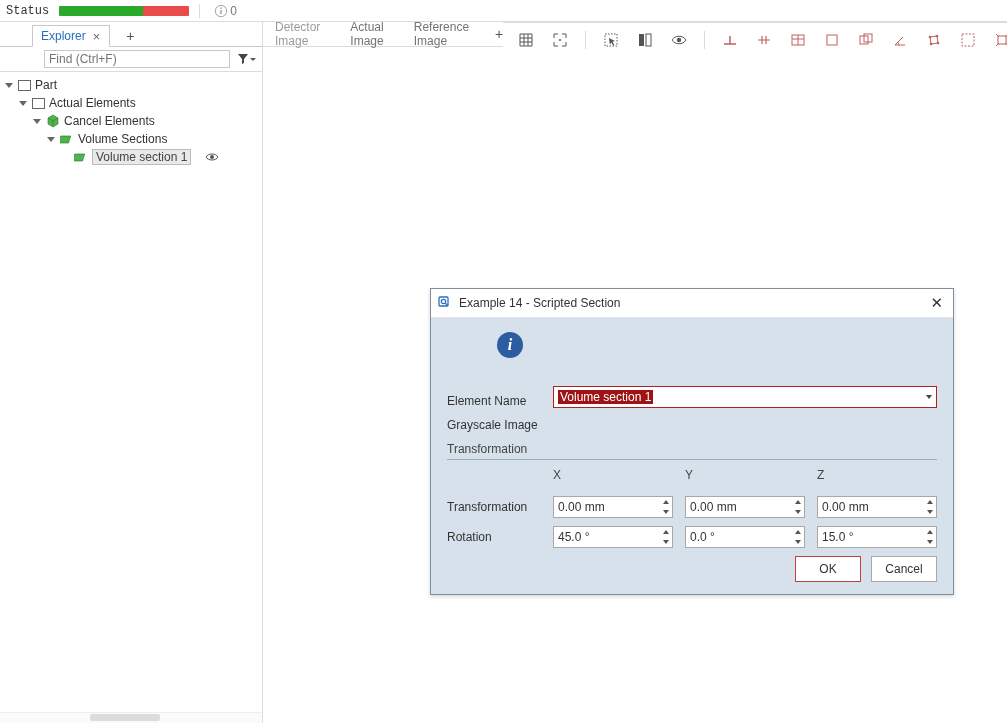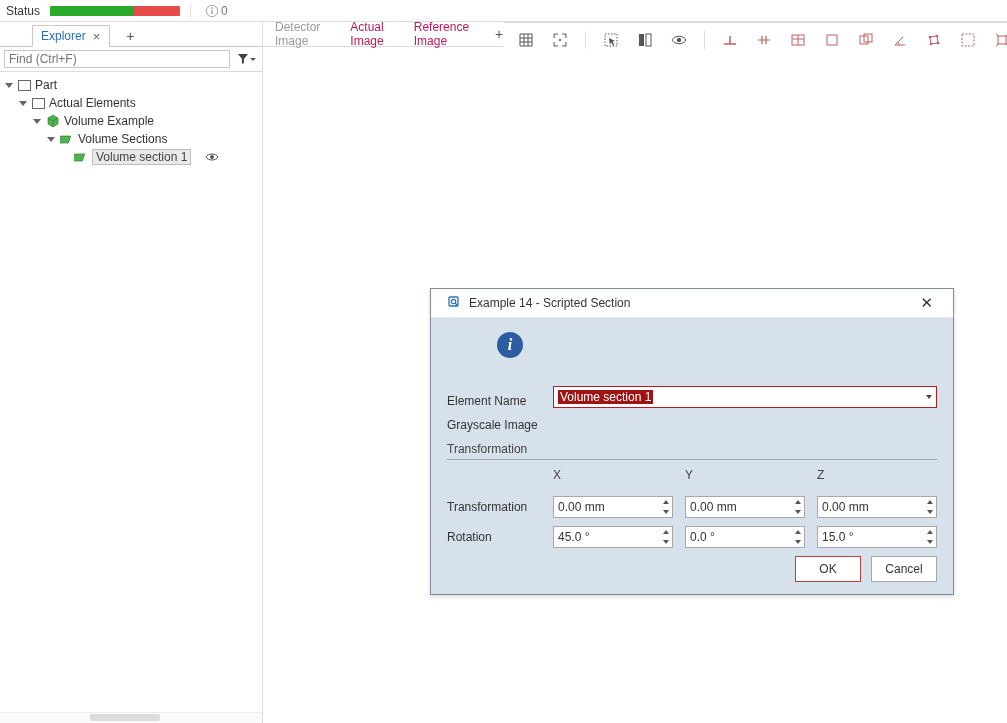--- a/index.html
+++ b/index.html
@@ -32,21 +32,21 @@
 
   
   .topbar{
     height:22px;
     border-bottom:1px solid var(--border2);
     display:flex;align-items:center;
     padding:0 6px;
     gap:6px;
     box-sizing:border-box;
   }
-  .status-label{padding-right:4px;}
+  .status-label{padding-right:4px;font-family:Liberation Mono, monospace;}
   .status-bar{
     width:130px;height:10px;
     background:linear-gradient(to right,#2aa82a 0%,#2aa82a 65%, #e94b4b 65%, #e94b4b 100%);
     border-radius:1px;
   }
   .info-pill{
     display:flex;align-items:center;gap:2px;
     margin-left:4px;
     color:#777;
   }
@@ -99,20 +99,21 @@
   .side-tab-new{
     padding:3px 8px;color:#555;cursor:pointer;font-size:14px;line-height:14px;
     margin-left:8px;
   }
 
   
   .search-row{
     display:flex;align-items:center;
     border-bottom:1px solid var(--border2);
     height:24px;
+    padding-left:40px;
   }
   .search-input{
     flex:1;
     border:1px solid var(--border);
     margin:2px 4px 2px 4px;
     height:18px;
     padding:0 4px;
     font-size:12px;
     color:#888;
     background:#fff;
@@ -167,21 +168,21 @@
   .side-hscroll{height:10px;background:#fafafa;border-top:1px solid #eee;position:relative;}
   .side-hscroll .thumb{position:absolute;left:90px;top:1px;width:70px;height:7px;background:#dcdcdc;border-radius:2px;}
 
   
   .vp-tabs{
     height:24px;
     border-bottom:1px solid var(--border2);
     display:flex;align-items:center;
     padding-left:8px;gap:22px;
   }
-  .vp-tab{color:#be185d;cursor:pointer;padding:2px 4px;}
+  .vp-tab{color:#737373;cursor:pointer;padding:2px 4px;}
   .vp-tab.active{color:#9a9a9a;}
   .vp-tab-new{color:#555;font-size:14px;cursor:pointer;}
 
   
   .canvas{
     flex:1;
     position:relative;
     overflow:hidden;
     background:#fff;
   }
@@ -205,21 +206,21 @@
     position:absolute;
     left:430px;top:288px;
     width:522px;
     background:var(--dialog-bg);
     border:1px solid var(--dialog-border);
     box-shadow:0 2px 4px rgba(0,0,0,.15);
   }
   .dialog-title{
     height:28px;background:#fff;
     display:flex;align-items:center;gap:6px;
-    padding:0 16px;
+    padding:0 6px;
     border-bottom:1px solid #e6e6e6;
   }
   .dialog-title .icon{width:16px;height:16px;display:flex;align-items:center;justify-content:center;color:#2a6fbf;}
   .dialog-close{margin-left:auto;cursor:pointer;font-size:15px;color:#333;padding:0 4px;}
   .dialog-body{padding:14px 16px 12px 16px;}
   .dlg-intro{display:flex;gap:34px;margin-bottom:28px;margin-left:50px;}
   .dlg-intro .icon{width:26px;height:26px;border-radius:50%;background:#2b5da0;color:#fff;display:flex;align-items:center;justify-content:center;font-family:Georgia,serif;font-size:16px;font-style:italic;font-weight:bold;flex:none;}
   .dlg-intro .txt{line-height:15px;}
   .form-row{display:flex;align-items:flex-end;margin-bottom:10px;gap:12px;}
   .form-label{width:94px;}
@@ -335,21 +336,21 @@
         <span class="tree-label">Actual Elements</span>
       </div>
       <div class="tree-row indent2">
         <span class="twisty"></span>
         <span class="tree-icon vol">
           <svg width="14" height="14" viewBox="0 0 14 14">
               <path d="M2 4 L7 1 L12 4 L12 10 L7 13 L2 10 Z" fill="#4fb34f" stroke="#2a7d2a" stroke-width="0.6"></path>
               <path d="M2 4 L7 7 L12 4 M7 7 L7 13" stroke="#2a7d2a" stroke-width="0.6" fill="none"></path>
             </svg>
         </span>
-        <span class="tree-label">Volume Example</span>
+        <span class="tree-label">Cancel Elements</span>
       </div>
       <div class="tree-row indent3">
         <span class="twisty"></span>
         <span class="tree-icon sec">
           <svg width="14" height="14" viewBox="0 0 14 14">
               <rect x="2" y="4" width="10" height="7" fill="#4fb34f" stroke="#2a7d2a" stroke-width="0.6" transform="skewX(-18)"></rect>
             </svg>
         </span>
         <span class="tree-label">Volume Sections</span>
       </div>

